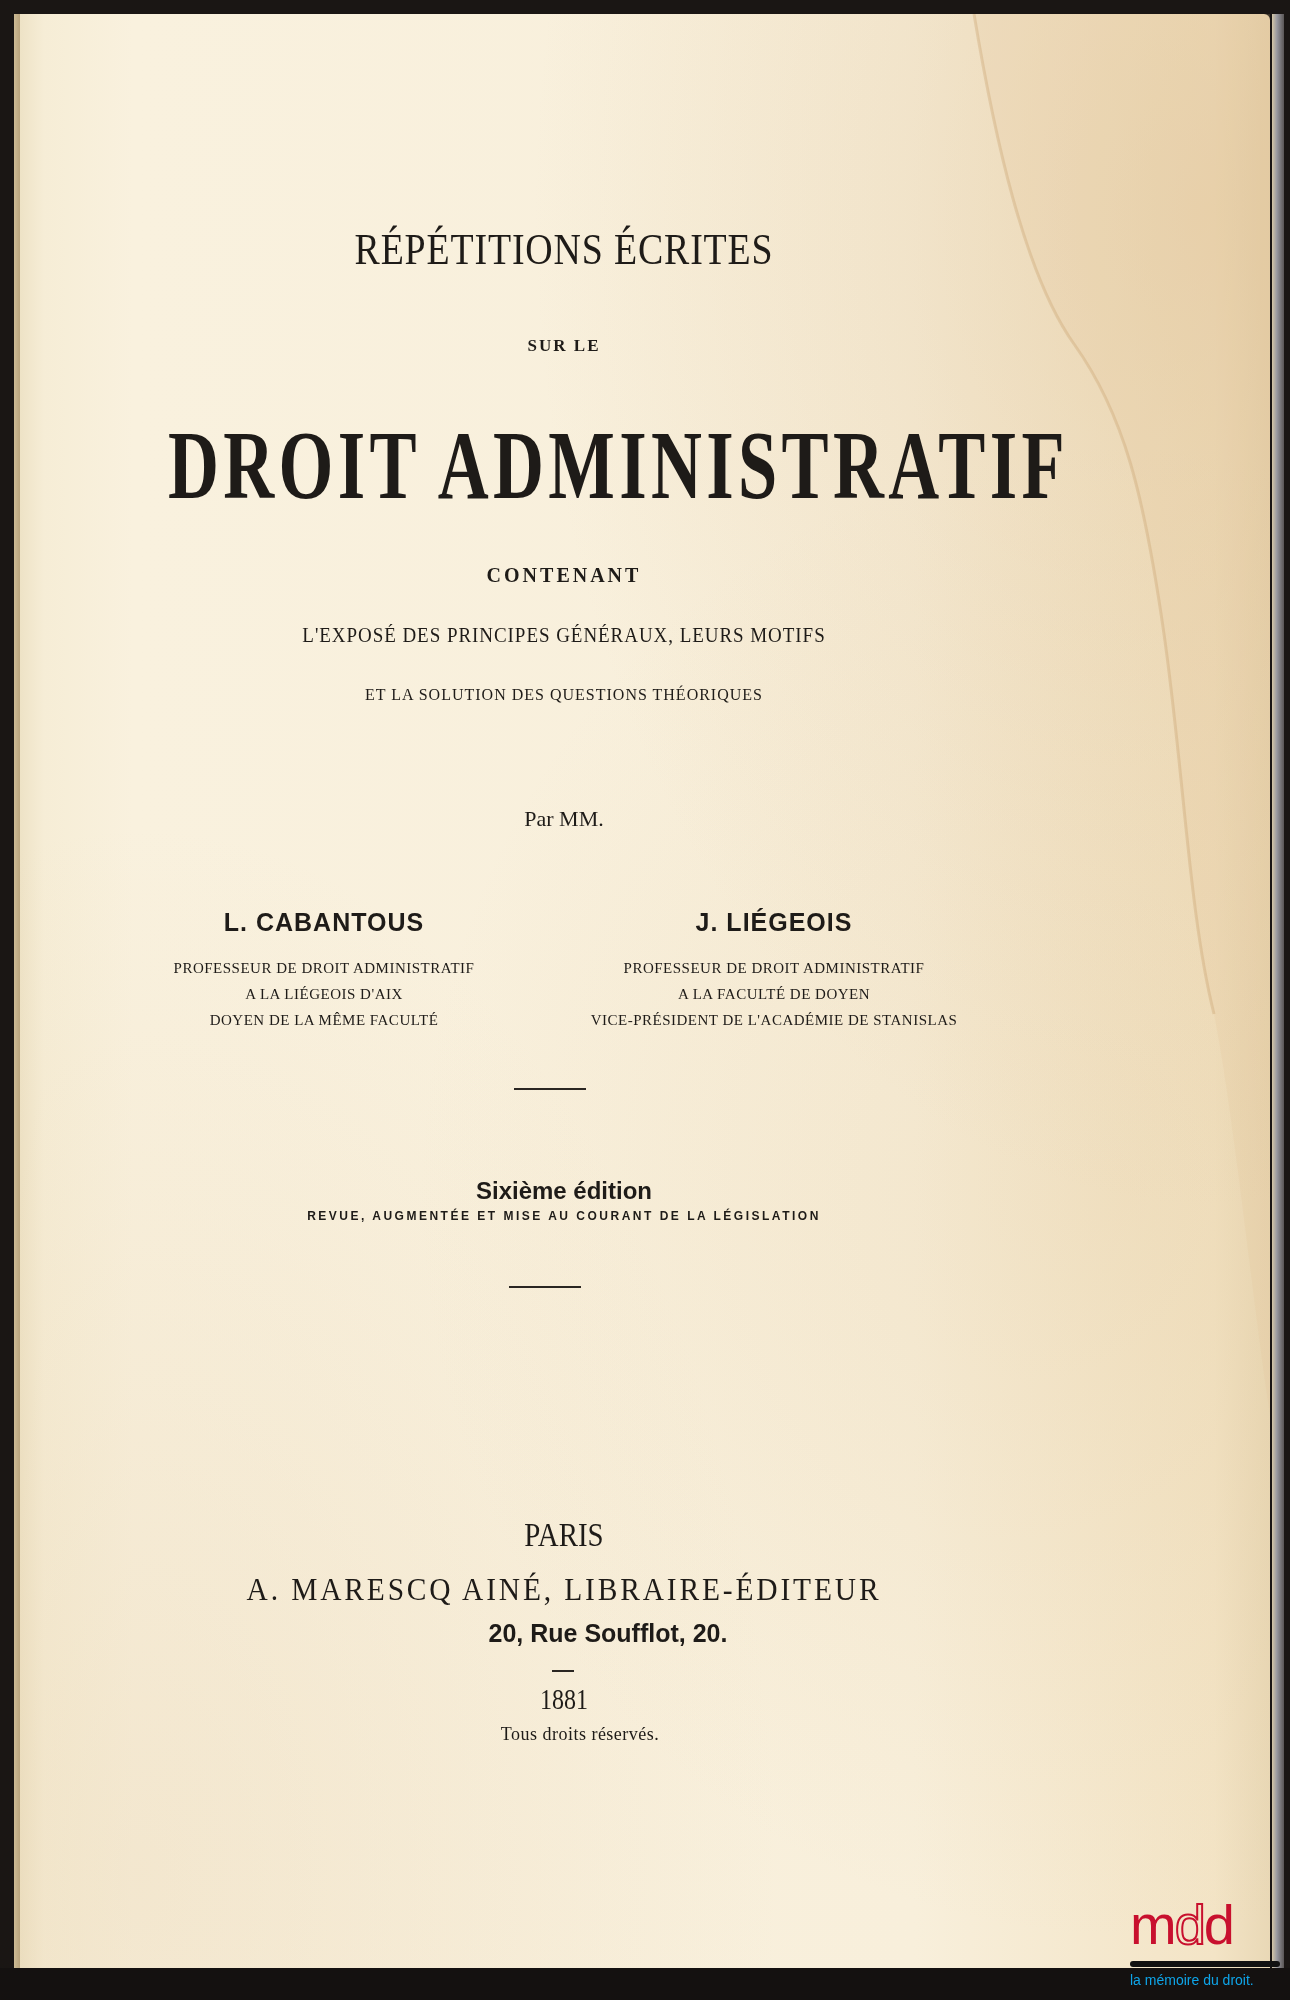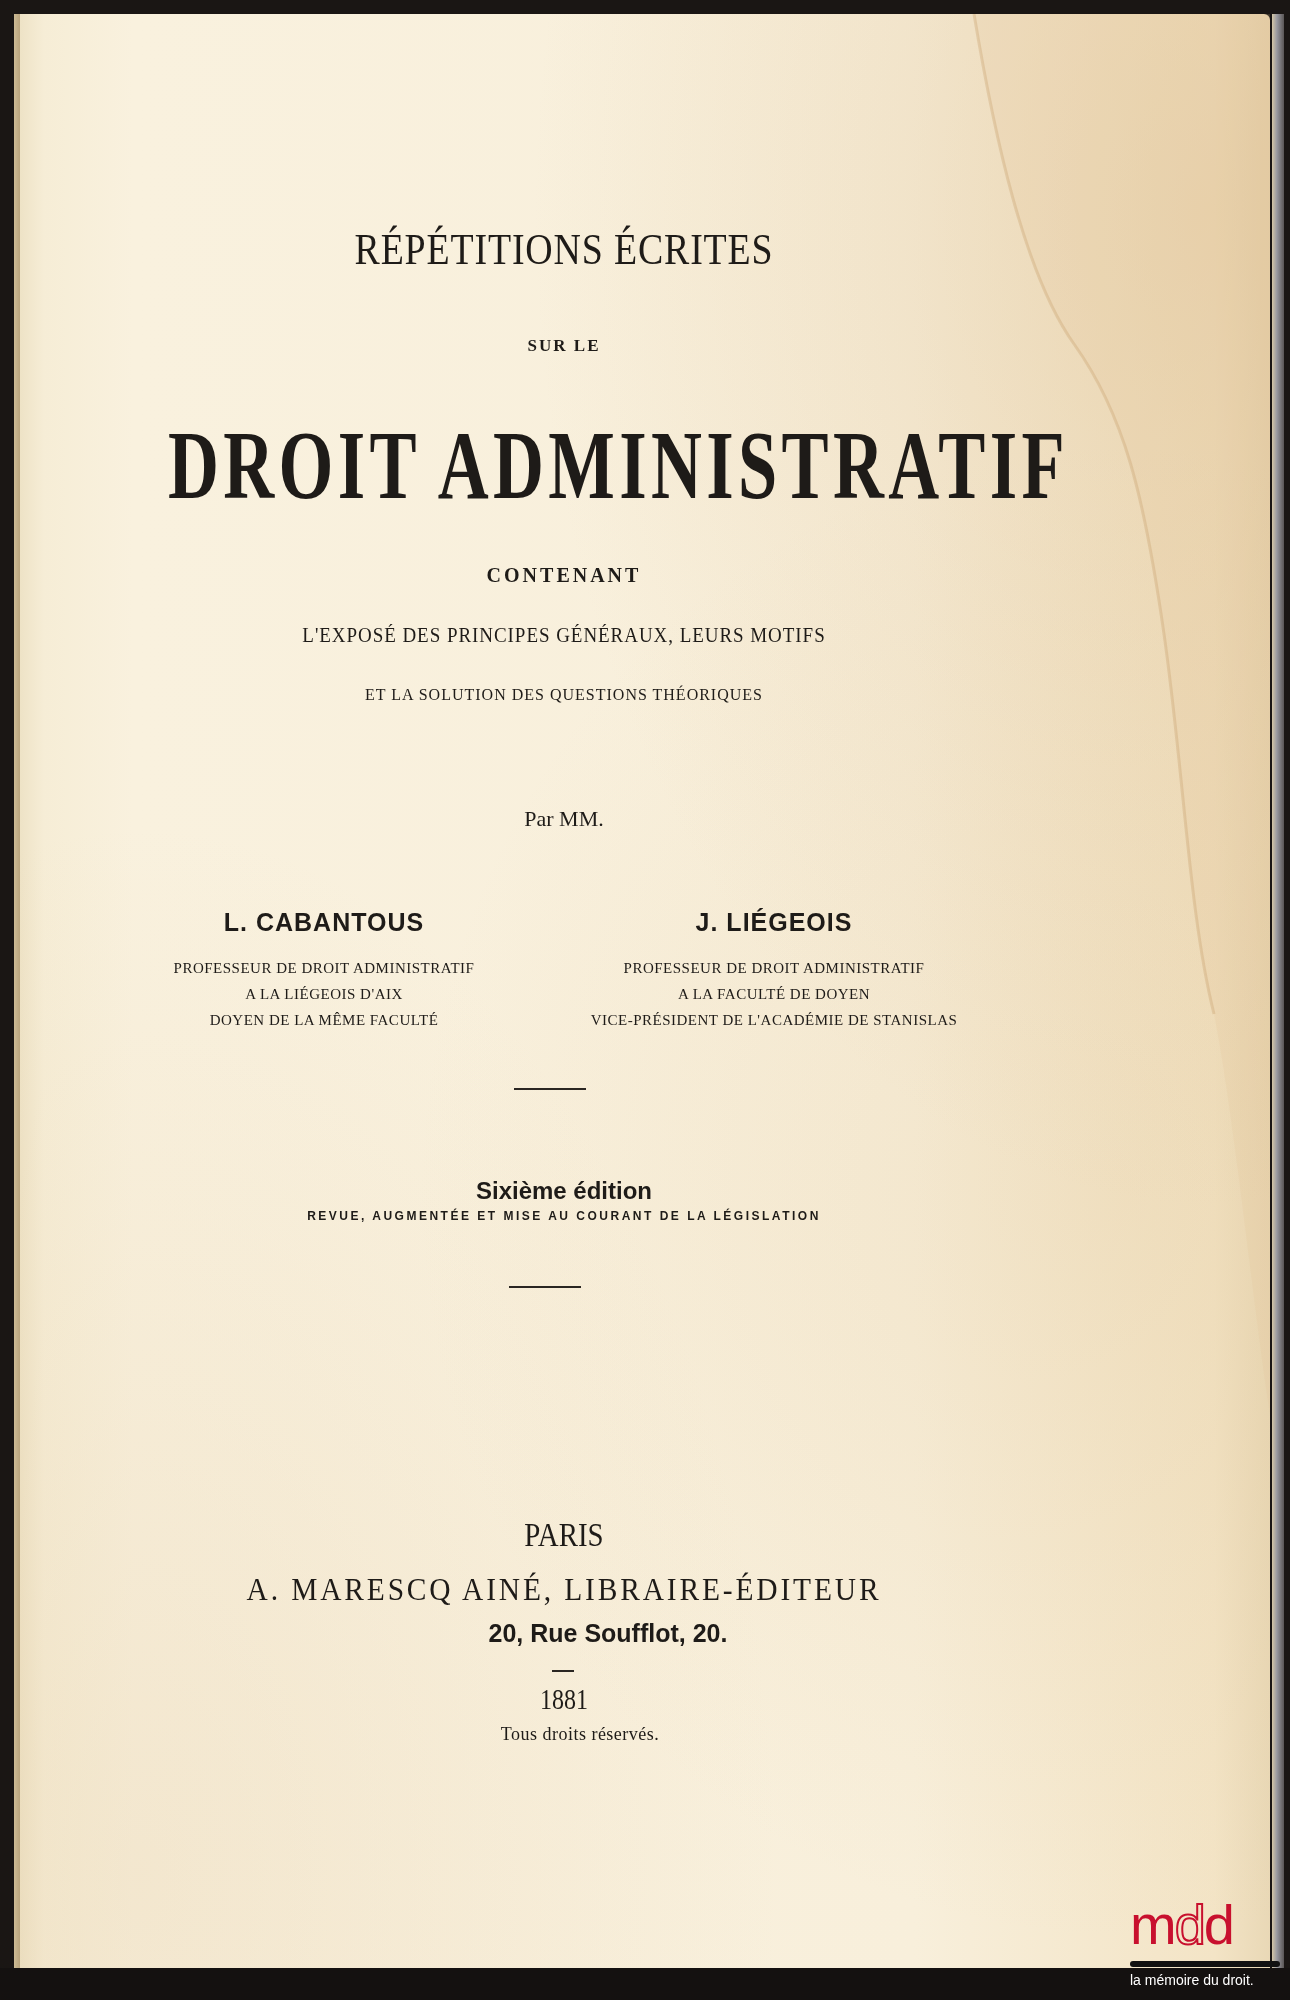--- a/index.html
+++ b/index.html
@@ -58,21 +58,21 @@
   .dash { position:absolute; left:538px; width:22px; top:1656px; height:2px; background:#2a2622; }
   .year { top:1668px; font-size:30px; transform:scaleX(0.8); }
   .rights { top:1710px; font-size:18px; letter-spacing:0.5px;padding-left:16px; }
   .bottom-band {
     position:absolute; left:0; top:1968px; width:1290px; height:32px; background:#141110;
   }
   .logo { position:absolute; left:1130px; top:1895px; width:150px; height:100px; }
   .logo-mdd { position:absolute; left:0; top:0; font-family:"Liberation Sans", sans-serif; font-size:56px; font-weight:normal; color:#c8102e; letter-spacing:-2px; line-height:60px; }
   .logo-mdd .outline { color:transparent; -webkit-text-stroke:2px #c8102e; }
   .logo-bar { position:absolute; left:0; top:66px; width:150px; height:6px; background:#111; border-radius:3px; }
-  .logo-tag { position:absolute; left:0; top:77px; font-family:"Liberation Sans", sans-serif; font-size:14px; color:#ffffff; white-space:nowrap; }
+  .logo-tag { position:absolute; left:0; top:77px; font-family:"Liberation Sans", sans-serif; font-size:14px; color:#0ea5e9; white-space:nowrap; }
 </style>
 </head>
 <body>
 
 <div class="page">
   <svg class="stain" viewBox="0 0 1256 1962" preserveAspectRatio="none">
     <path d="M960,0 C980,120 1010,260 1060,330 C1110,400 1130,480 1150,620 C1170,760 1175,900 1200,1000 C1220,1100 1240,1300 1256,1400 L1256,0 Z" fill="rgba(226,196,150,0.18)"></path>
     <path d="M960,0 C980,120 1010,260 1060,330 C1110,400 1130,480 1150,620 C1170,760 1175,900 1200,1000" fill="none" stroke="rgba(200,160,110,0.35)" stroke-width="3"></path>
   </svg>
 

